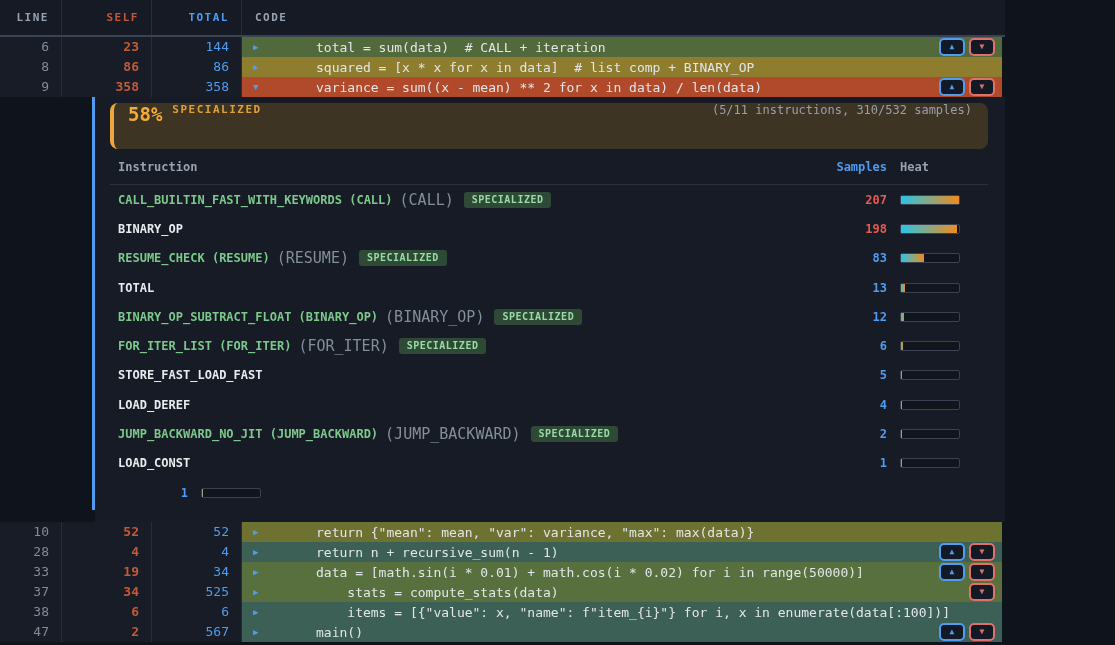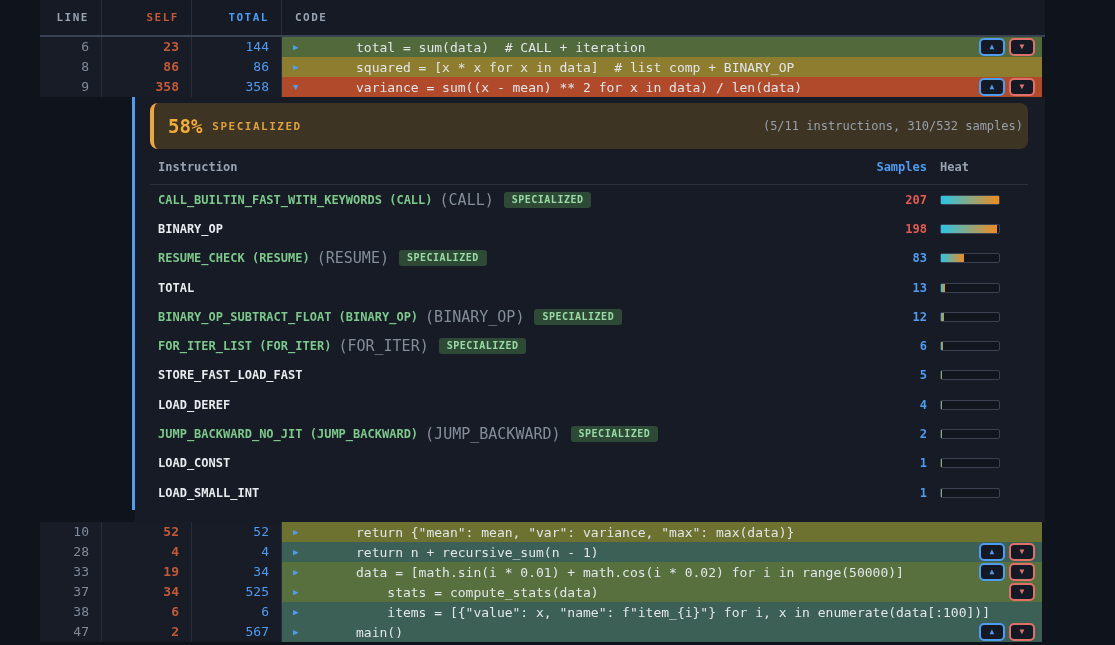--- a/index.html
+++ b/index.html
@@ -1,21 +1,21 @@
 <!DOCTYPE html>
 <html style="--bg: #0e131c; --header_bg: #151a24; --header_border: #3a4354; --cell_bg: #171c27; --divider: #262e3b; --panel_bg: #161b25; --table_divider: #2a3240; --text_muted: #98a2b0; --line_number: #828b99; --self_color: #c25a38; --total_color: #4f9cf0; --accent_blue: #4f9cf0; --code_text: #e2e6ea; --banner_bg: #3d3424; --banner_border: #eda73e; --banner_percent: #f3ac38; --banner_label: #dfa03c; --banner_detail: #97a0ab; --green_instr: #7cc98b; --white_instr: #e8ebee; --gray_base: #848e9a; --badge_bg: #2e4a36; --badge_text: #98dba6; --samples_hot: #e35b52; --heat_track_border: #3a4150; --heat_track_bg: #10151e; --heat_cyan: #29c5e6; --heat_orange: #ef8b1d; --btn_bg: #141a25; --btn_up_border: #4f9cf0; --btn_down_border: #e0706a;"><head>
 <meta charset="utf-8">
 <style>
   html,body{margin:0;padding:0;}
   body{
     width:1115px;height:645px;overflow:hidden;
     background:var(--bg);
     font-family:"DejaVu Sans Mono", monospace;
   }
-  .app{width:1005px;height:645px;position:relative;margin-left:40px;}
+  .app{width:1005px;height:645px;position:relative;}
 
   
   .header-row{
     display:flex;height:37px;box-sizing:border-box;
     background:var(--header_bg);
     border-bottom:2px solid var(--header_border);
   }
   .hcell{
     box-sizing:border-box;line-height:35px;
     font-size:11px;font-weight:bold;letter-spacing:1.5px;
@@ -62,21 +62,21 @@
   .panel-gutter{width:92px;}
   .panel-accent{width:3px;background:var(--accent_blue);margin-bottom:12px;}
   .panel-body{
     flex:1;background:var(--panel_bg);
     padding:6px 17px 0 15px;box-sizing:border-box;overflow:hidden;
   }
   .banner{
     height:46px;box-sizing:border-box;border-radius:8px;
     border-left:4px solid var(--banner_border);
     background:var(--banner_bg);
-    display:flex;align-items:center;padding:0 5px 0 14px;
+    display:flex;align-items:flex-start;padding:0 16px 0 14px;
   }
   .banner .pct{font-size:19px;font-weight:bold;color:var(--banner_percent);}
   .banner .pct-label{font-size:11px;font-weight:bold;letter-spacing:1.5px;color:var(--banner_label);margin-left:10px;}
   .banner .detail{margin-left:auto;font-size:12px;color:var(--banner_detail);}
 
   .instr-header{
     display:flex;align-items:center;height:36px;padding-left:8px;
     border-bottom:1px solid var(--table_divider);box-sizing:border-box;
   }
   .ih-name{flex:1;font-size:12px;font-weight:bold;color:var(--text_muted);}
@@ -290,23 +290,20 @@
               <span class="in-name plain">LOAD_CONST</span>
             </div>
             <div class="in-samples cool">1</div>
             <div class="heat-cell">
               <div class="heat-track">
                 <div class="heat-fill" style="width: 0.5%;"></div>
               </div>
             </div>
           </div>
           <div class="instr-row">
-            <div class="in-left">
-              <span class="in-name plain">LOAD_SMALL_INT</span>
-            </div>
             <div class="in-samples cool">1</div>
             <div class="heat-cell">
               <div class="heat-track">
                 <div class="heat-fill" style="width: 0.5%;"></div>
               </div>
             </div>
           </div>
         </div>
 
     </div>

